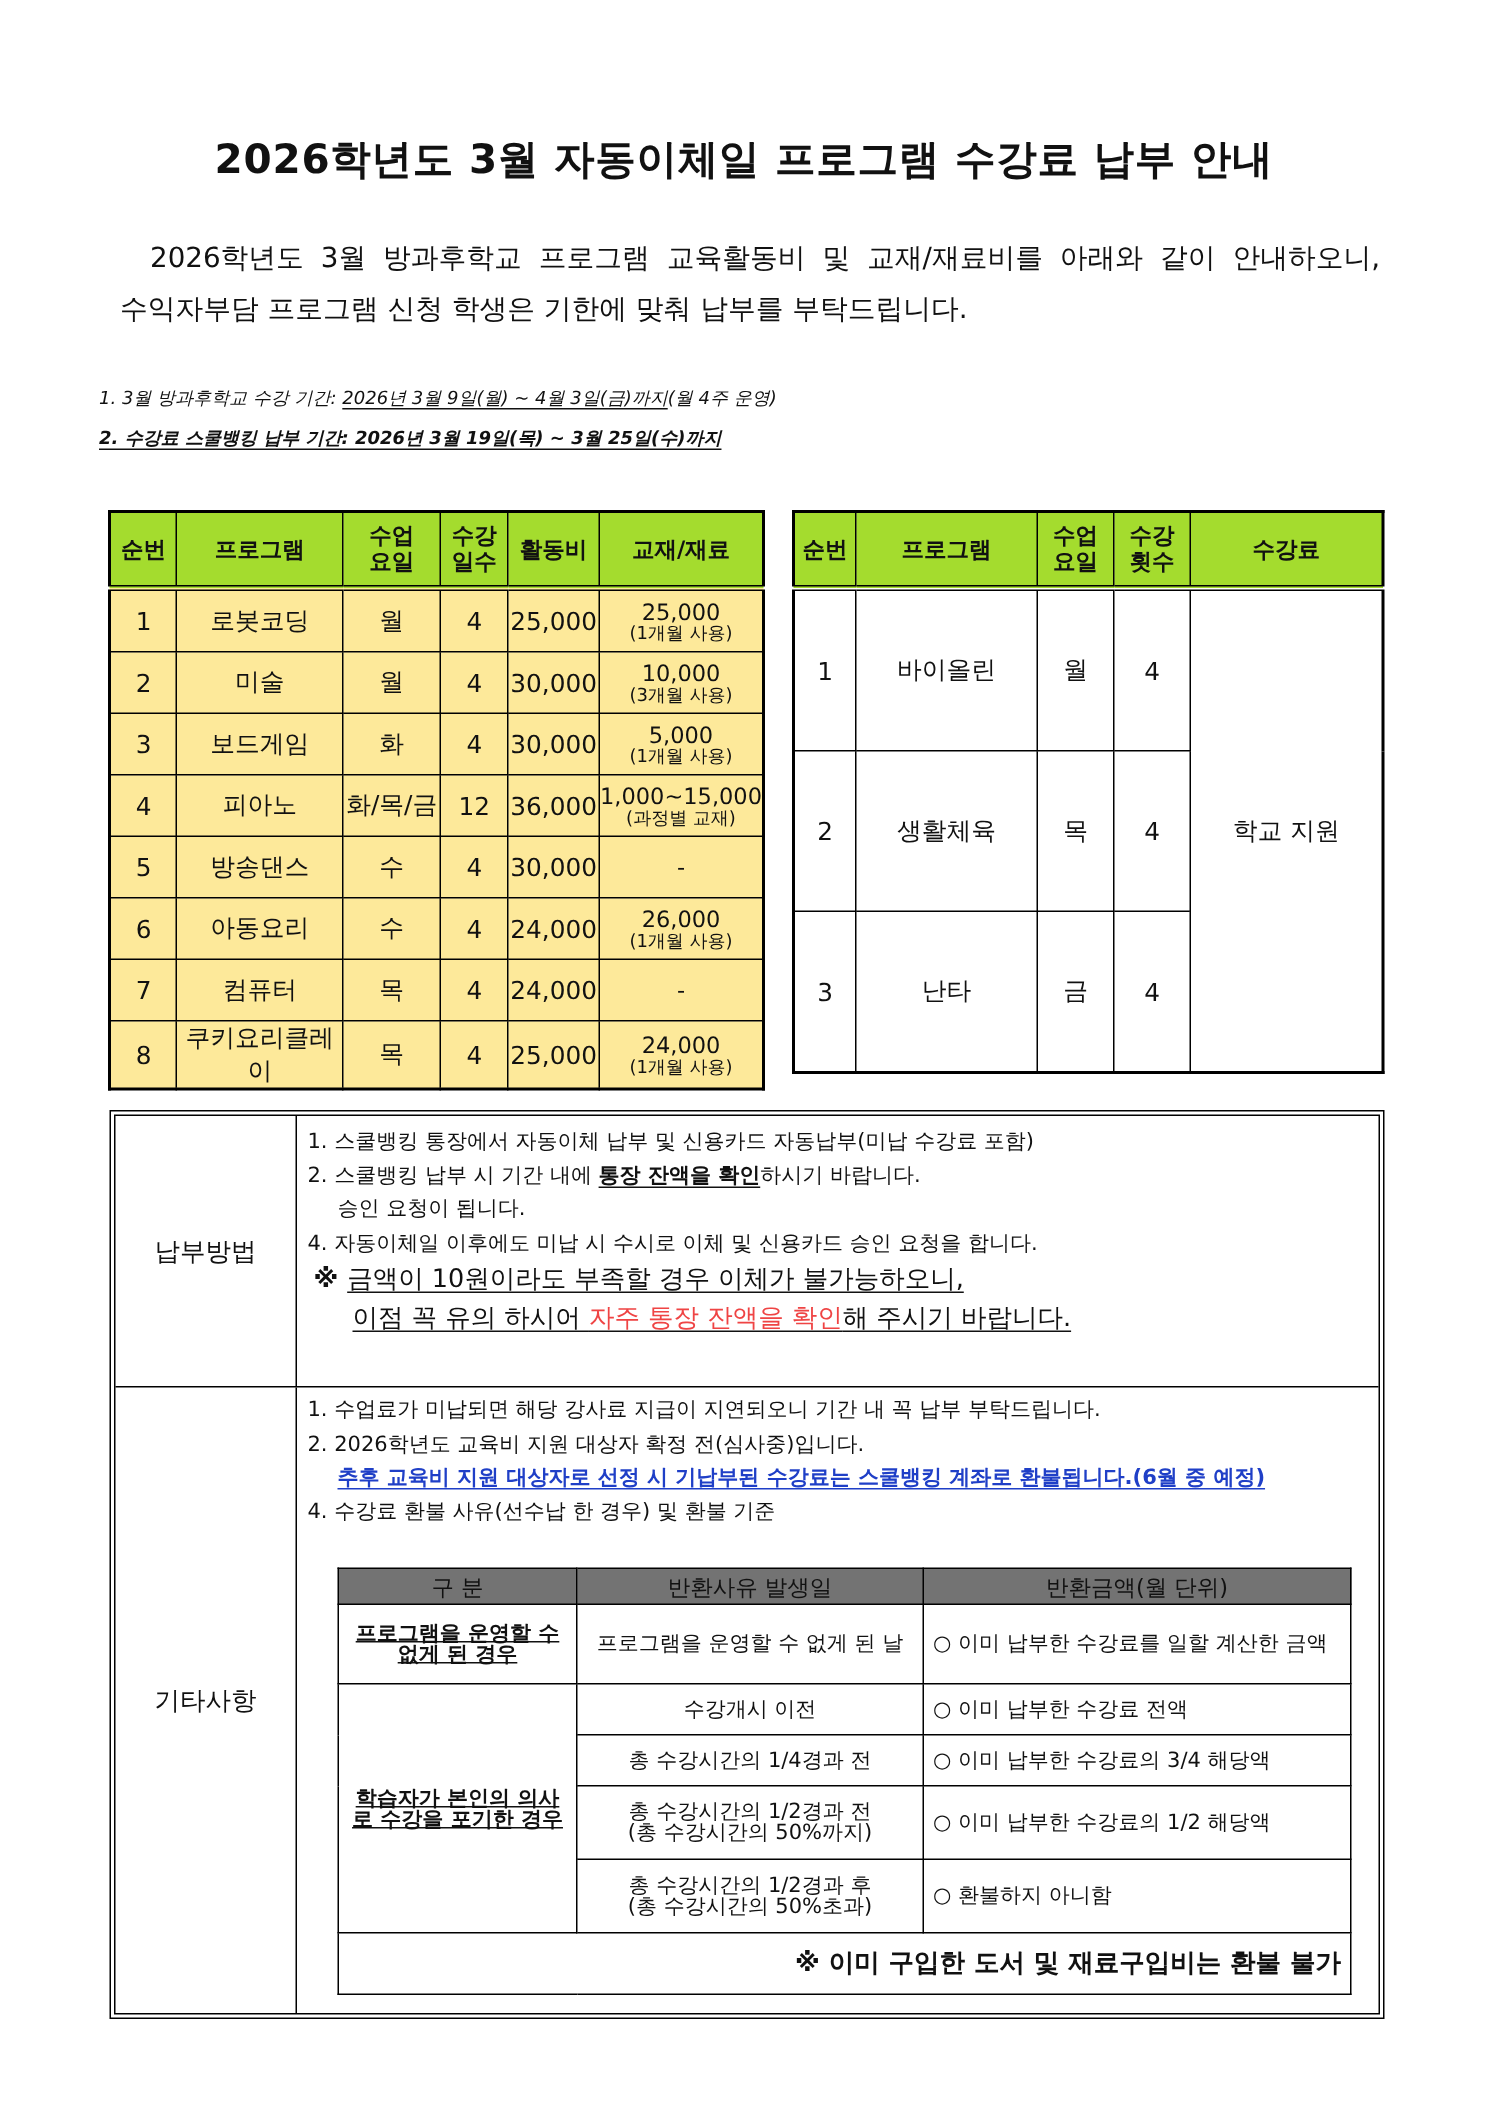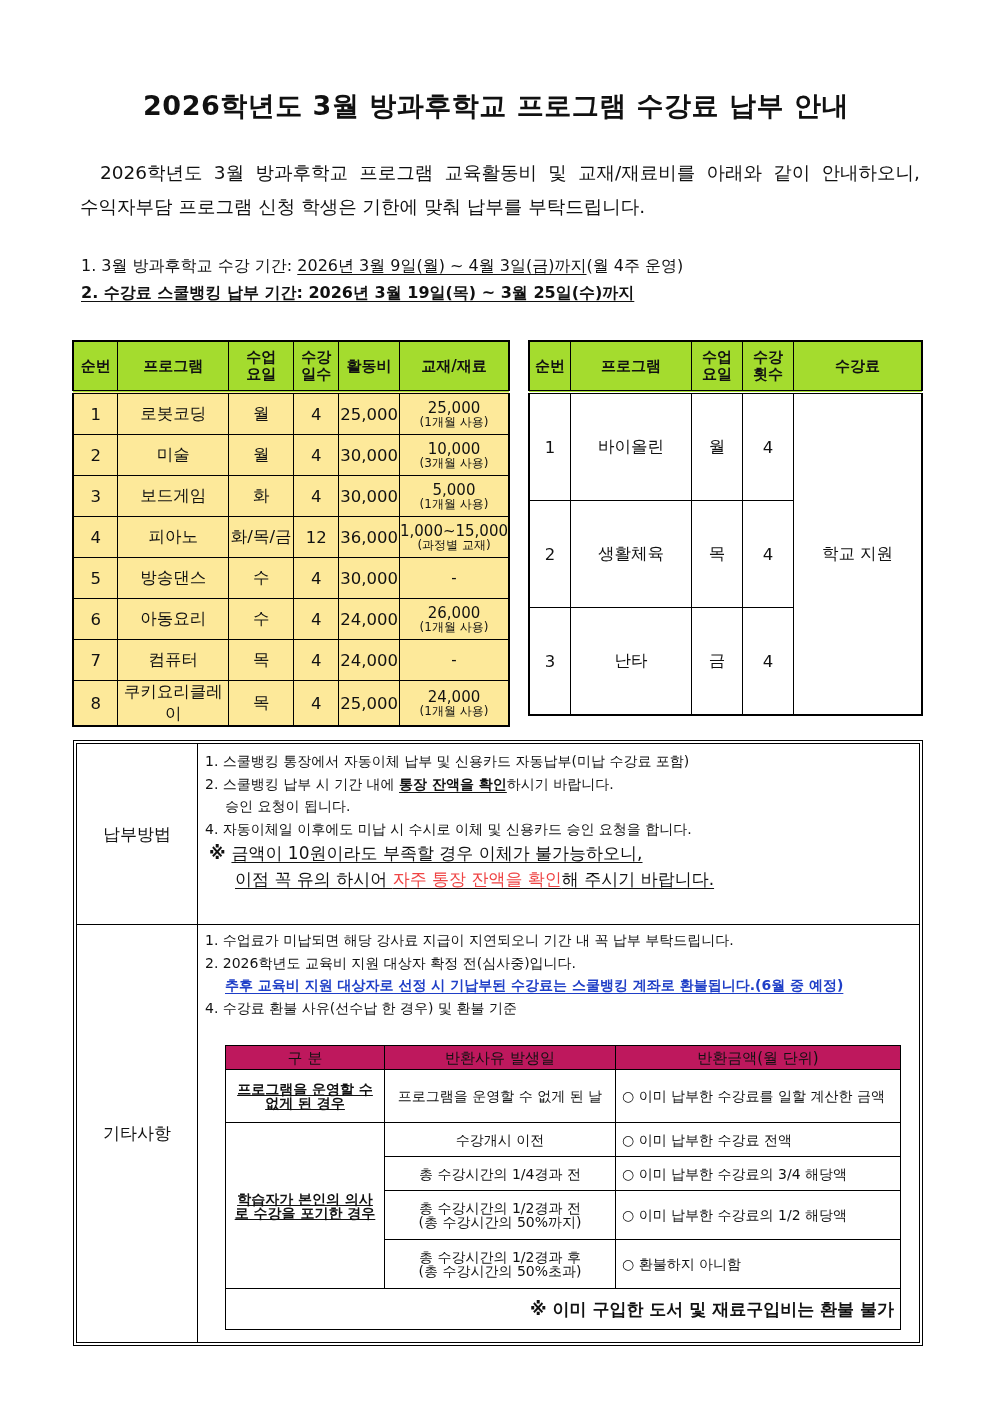--- a/index.html
+++ b/index.html
@@ -1,21 +1,21 @@
 <!DOCTYPE html>
 <html><head>
 <meta charset="utf-8">
 <style>
   html, body { margin: 0; padding: 0; background: #ffffff; }
   body { width: 992px; height: 1403px; position: relative; font-family: "DejaVu Sans", sans-serif; color: #111; overflow: hidden; }
   .abs { position: absolute; }
   .title { left: 0; width: 992px; top: 88px; text-align: center; font-size: 27px; font-weight: bold; letter-spacing: 0.5px; }
   .intro { left: 80px; width: 840px; top: 156px; font-size: 18.5px; line-height: 34px; }
   .intro .l1 { text-indent: 20px; text-align: justify; text-align-last: justify; }
-  .items { left: 81px; top: 252px; font-size: 16px; line-height: 27px; }
+  .items { left: 66px; top: 252px; font-size: 12px; line-height: 27px; font-style: italic; }
   .u { text-decoration: underline; text-underline-offset: 3px; }
   .b { font-weight: bold; }
 
   table { border-collapse: collapse; }
   .t1 { left: 72px; top: 340px; width: 438px; border: 2px solid #000; }
   .t1 td, .t1 th { border: 1px solid #000; text-align: center; padding: 0; font-size: 16.5px; }
   .t1 th { background: #a4dc2e; height: 48px; font-size: 15px; font-weight: bold; line-height: 17px; border-bottom: 4px double #000; }
   .t1 td { background: #fde99a; height: 40px; }
   .t1 td .sub { display: block; font-size: 12px; line-height: 13px; }
   .t1 td .main { display: block; font-size: 15px; line-height: 16px; }
@@ -31,29 +31,29 @@
   .sec .body { position: absolute; left: 128px; right: 6px; top: 0; font-size: 14px; line-height: 22.5px; }
   .sec1 { top: 0; height: 181px; border-bottom: 1px solid #000; }
   .sec2 { top: 181px; bottom: 0; }
   .ind { padding-left: 20px; }
   .warn { font-size: 17px; line-height: 26px; }
   .red { color: #ef4444; }
   .blue { color: #1f3fc7; font-weight: bold; }
 
   .t3 { position: absolute; left: 148px; top: 120px; width: 676px; border: 1px solid #000; }
   .t3 td, .t3 th { border: 1px solid #000; text-align: center; padding: 0 6px; font-size: 14px; line-height: 14px; }
-  .t3 th { background: #be185d; height: 23px; font-weight: normal; font-size: 15px; }
+  .t3 th { background: #737373; height: 23px; font-weight: normal; font-size: 15px; }
   .t3 td.l { text-align: left; }
   .t3 td.bold { font-weight: bold; text-decoration: underline; }
   .t3 .foot { text-align: right; font-size: 17px; font-weight: bold; height: 40px; }
 </style>
 </head>
 <body>
 
-<div class="abs title">2026학년도 3월 방과후학교 프로그램 수강료 납부 안내</div>
+<div class="abs title">2026학년도 3월 자동이체일 프로그램 수강료 납부 안내</div>
 
 <div class="abs intro">
   <div class="l1">2026학년도 3월 방과후학교 프로그램 교육활동비 및 교재/재료비를 아래와 같이 안내하오니,</div>
   <div>수익자부담 프로그램 신청 학생은 기한에 맞춰 납부를 부탁드립니다.</div>
 </div>
 
 <div class="abs items">
   <div>
     <span>1. 3월 방과후학교 수강 기간: </span><span class="u">2026년 3월 9일(월) ~ 4월 3일(금)까지</span><span>(월 4주 운영)</span>
   </div>

